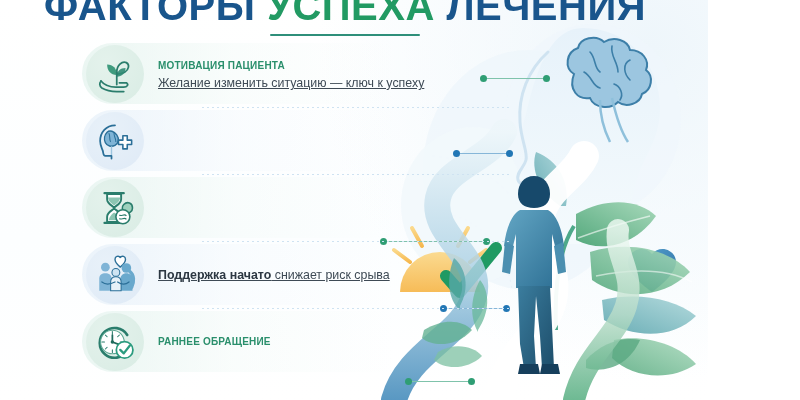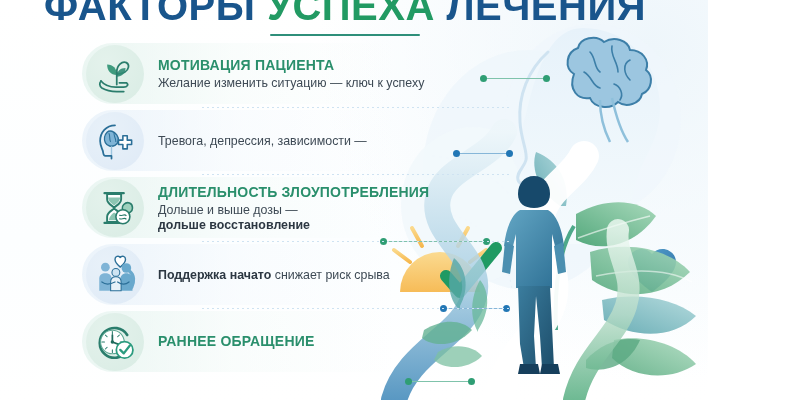--- a/index.html
+++ b/index.html
@@ -94,33 +94,34 @@
   .icon-wrap.blue  { background: radial-gradient(circle at 35% 30%, #e8f1f9 0%, #dfeaf6 100%); }
   .icon-wrap svg { display: block; }
 
   .texts {
     position: relative;
     z-index: 2;
     margin-left: 14px;
     padding-top: 1px;
   }
   .head {
-    font-size: 14px;
+    font-size: 10px;
     font-weight: bold;
     letter-spacing: .2px;
     line-height: 17px;
     margin-bottom: 2px;
   }
   .head.green { color: #2a8f6c; }
   .head.blue  { color: #1c6ca5; }
   .desc {
     font-size: 12.4px;
     color: #3e4a55;
     line-height: 15px;
     white-space: nowrap;
+    text-decoration: underline;
   }
   .desc b { font-weight: bold; color: #2c3742; }
 
   
   .connector {
     position: absolute;
     z-index: 4;
     display: flex;
     align-items: center;
   }
@@ -350,48 +351,36 @@
       <div class="icon-wrap blue">
         <svg width="42" height="42" viewBox="0 0 48 48">
           <path d="M24 6 C14 6 7 14 7 24 C7 29 9 32 10 35 C11 38 10 41 13 41 L20 41 L20 44" fill="none" stroke="#2b6f98" stroke-width="2" stroke-linecap="round" stroke-linejoin="round"></path>
           <path d="M15 14 C12 17 11 22 13 26 C15 30 20 31 24 29 C28 27 29 21 26 17 C23 13 18 11 15 14 Z" fill="#7fb4d6" stroke="#2b6f98" stroke-width="1.6"></path>
           <path d="M17 15 C19 19 17 22 19 25 M23 14 C22 18 25 20 25 25" fill="none" stroke="#2b6f98" stroke-width="1.2"></path>
           <path d="M20 30 L20 40" fill="none" stroke="#9cc5df" stroke-width="1.6"></path>
           <path d="M33 18 L38 18 L38 23 L43 23 L43 28 L38 28 L38 33 L33 33 L33 28 L28 28 L28 23 L33 23 Z" fill="#ffffff" stroke="#2b6f98" stroke-width="1.8" stroke-linejoin="round"></path>
         </svg>
       </div>
       <div class="texts">
-        <div class="desc">
-          <span>Тревога, депрессия, зависимости —</span>
-        </div>
       </div>
     </div>
 
     <div class="row">
       <div class="row-bg green"></div>
       <div class="icon-wrap green">
         <svg width="42" height="42" viewBox="0 0 48 48">
           <path d="M12 7 L34 7 M12 41 L34 41" stroke="#2a7d6c" stroke-width="2.6" stroke-linecap="round"></path>
           <path d="M15 8 L15 14 C15 20 23 22 23 24 C23 26 15 28 15 34 L15 40 L31 40 L31 34
                    C31 28 23 26 23 24 C23 22 31 20 31 14 L31 8 Z" fill="#ffffff" stroke="#2a7d6c" stroke-width="2.2" stroke-linejoin="round"></path>
           <path d="M16 12 L30 12 C30 17 23 21 23 21 C23 21 16 17 16 12 Z" fill="#8cc5b2"></path>
           <path d="M17 38 L29 38 C29 33 23 29 23 29 C23 29 17 33 17 38 Z" fill="#8cc5b2"></path>
           <path d="M34 20 C38 16 44 18 44 24 C44 28 40 31 36 29 C32 27 31 23 34 20 Z" fill="#9ed1bd" stroke="#2a7d6c" stroke-width="1.8"></path>
           <circle cx="33" cy="34" r="8" fill="#ffffff" stroke="#2a7d6c" stroke-width="1.8"></circle>
           <path d="M29 32 C31 34 35 30 37 33 M29 36 C31 38 35 34 37 37" fill="none" stroke="#2a7d6c" stroke-width="1.3"></path>
         </svg>
-      </div>
-      <div class="texts">
-        <div class="head green">ДЛИТЕЛЬНОСТЬ ЗЛОУПОТРЕБЛЕНИЯ</div>
-        <div class="desc">
-          <span>Дольше и выше дозы —</span>
-        </div>
-        <div class="desc">
-          <b>дольше восстановление</b>
-        </div>
       </div>
     </div>
 
     <div class="row">
       <div class="row-bg blue"></div>
       <div class="icon-wrap blue">
         <svg width="42" height="42" viewBox="0 0 48 48">
           <path d="M24 6 C24 3 28 1 30 4 C32 1 36 3 36 6 C36 10 30 15 30 15 C30 15 24 10 24 6 Z" fill="#ffffff" stroke="#2b6f98" stroke-width="1.6" stroke-linejoin="round"></path>
           <circle cx="13" cy="15" r="5" fill="#7fb4d6"></circle>
           <path d="M6 42 L6 28 C6 24 9 22 13 22 C17 22 20 24 20 28 L20 42 Z" fill="#7fb4d6"></path>

